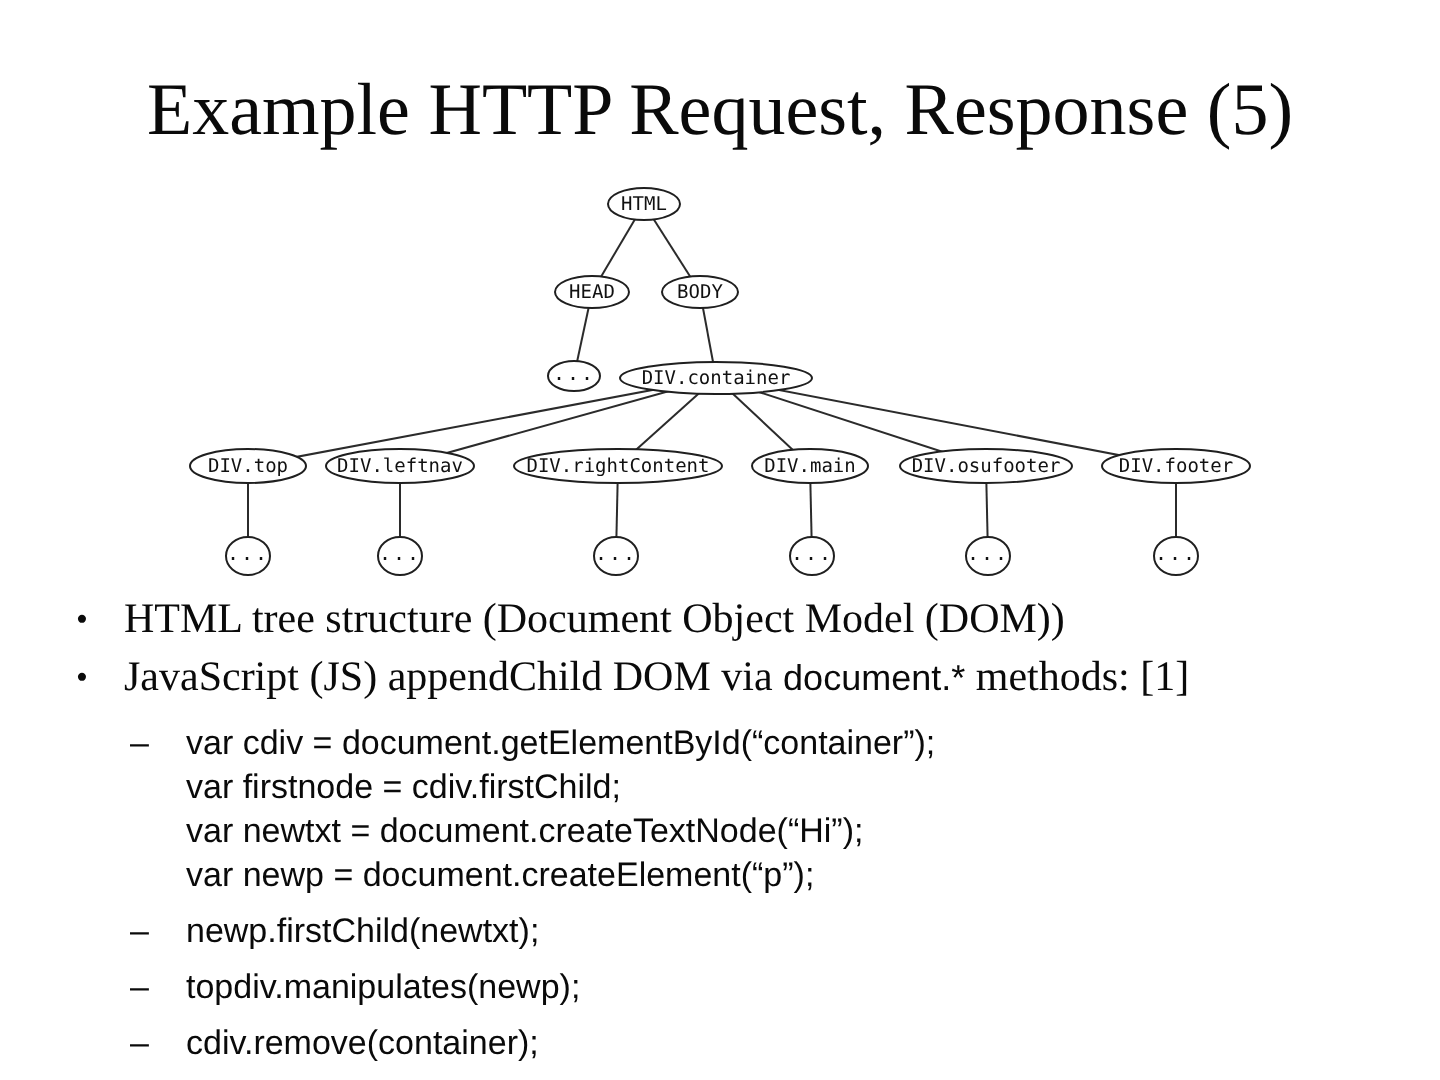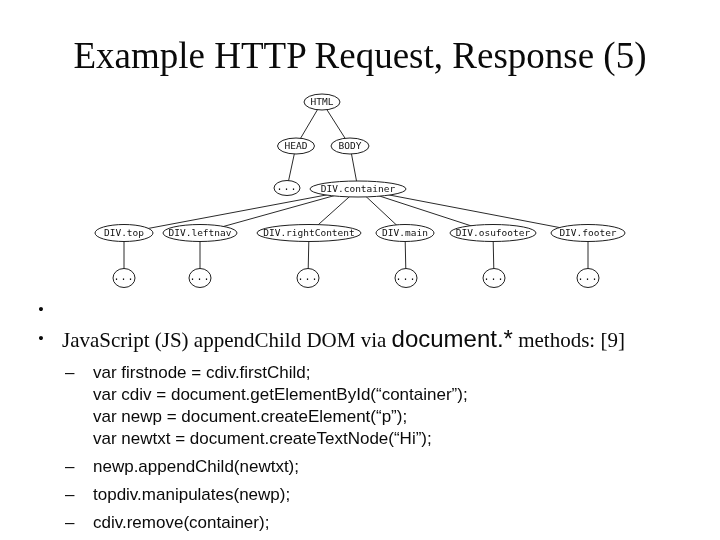--- a/index.html
+++ b/index.html
@@ -59,21 +59,21 @@
     line-height: 29px;
     color: #0a0a0a;
   }
   .b1marker {
     width: 24px;
     flex: 0 0 24px;
     font-size: 17px;
   }
   .inline-code {
     font-family: "Liberation Sans", sans-serif;
-    font-size: 24px;
+    font-size: 18px;
   }
   .code-area {
     margin-left: 27px;
     margin-top: 7px;
     font-family: "Liberation Sans", sans-serif;
     font-size: 17px;
     line-height: 22px;
     color: #0a0a0a;
   }
   .coderow { display: flex; margin-top: 6px; }
@@ -180,42 +180,43 @@
     <g>
       <ellipse cx="588" cy="278" rx="11" ry="9.5"></ellipse>
       <text x="588" y="280" class="leaf-txt">...</text>
     </g>
   </svg>
 
   <div class="bullets">
 
     <div class="b1row">
       <span class="b1marker">•</span>
+      <span>HTML tree structure (Document Object Model (DOM))</span>
     </div>
 
     <div class="b1row">
       <span class="b1marker">•</span>
-      <span><span>JavaScript (JS) appendChild DOM via </span><span class="inline-code">document.*</span><span> methods: [9]</span></span>
+      <span><span>JavaScript (JS) appendChild DOM via </span><span class="inline-code">document.*</span><span> methods: [1]</span></span>
     </div>
 
     <div class="code-area">
 
       <div class="coderow">
         <span class="dashcol">–</span>
         <div class="codelines">
+          <div>var cdiv = document.getElementById(“container”);</div>
           <div>var firstnode = cdiv.firstChild;</div>
-          <div>var cdiv = document.getElementById(“container”);</div>
+          <div>var newtxt = document.createTextNode(“Hi”);</div>
           <div>var newp = document.createElement(“p”);</div>
-          <div>var newtxt = document.createTextNode(“Hi”);</div>
         </div>
       </div>
 
       <div class="coderow">
         <span class="dashcol">–</span>
-        <div class="codelines">newp.appendChild(newtxt);</div>
+        <div class="codelines">newp.firstChild(newtxt);</div>
       </div>
 
       <div class="coderow">
         <span class="dashcol">–</span>
         <div class="codelines">topdiv.manipulates(newp);</div>
       </div>
 
       <div class="coderow">
         <span class="dashcol">–</span>
         <div class="codelines">cdiv.remove(container);</div>

